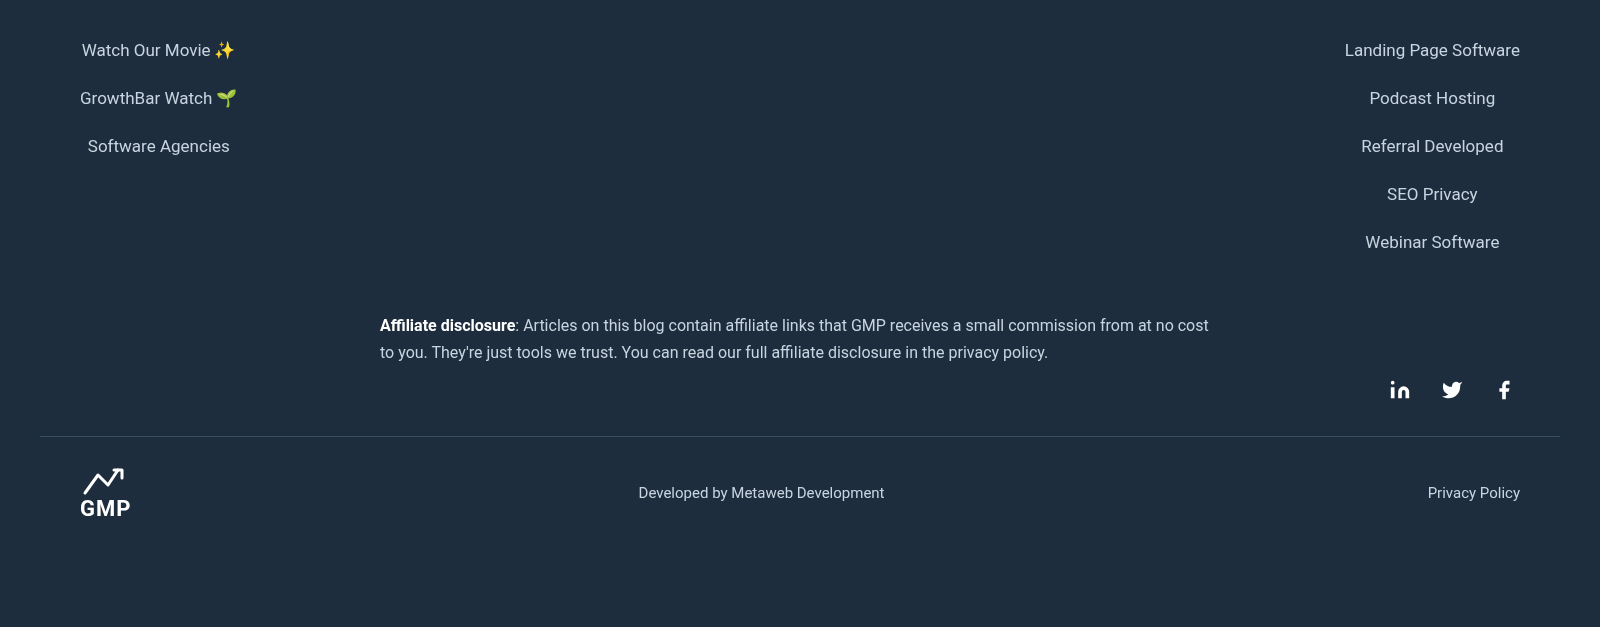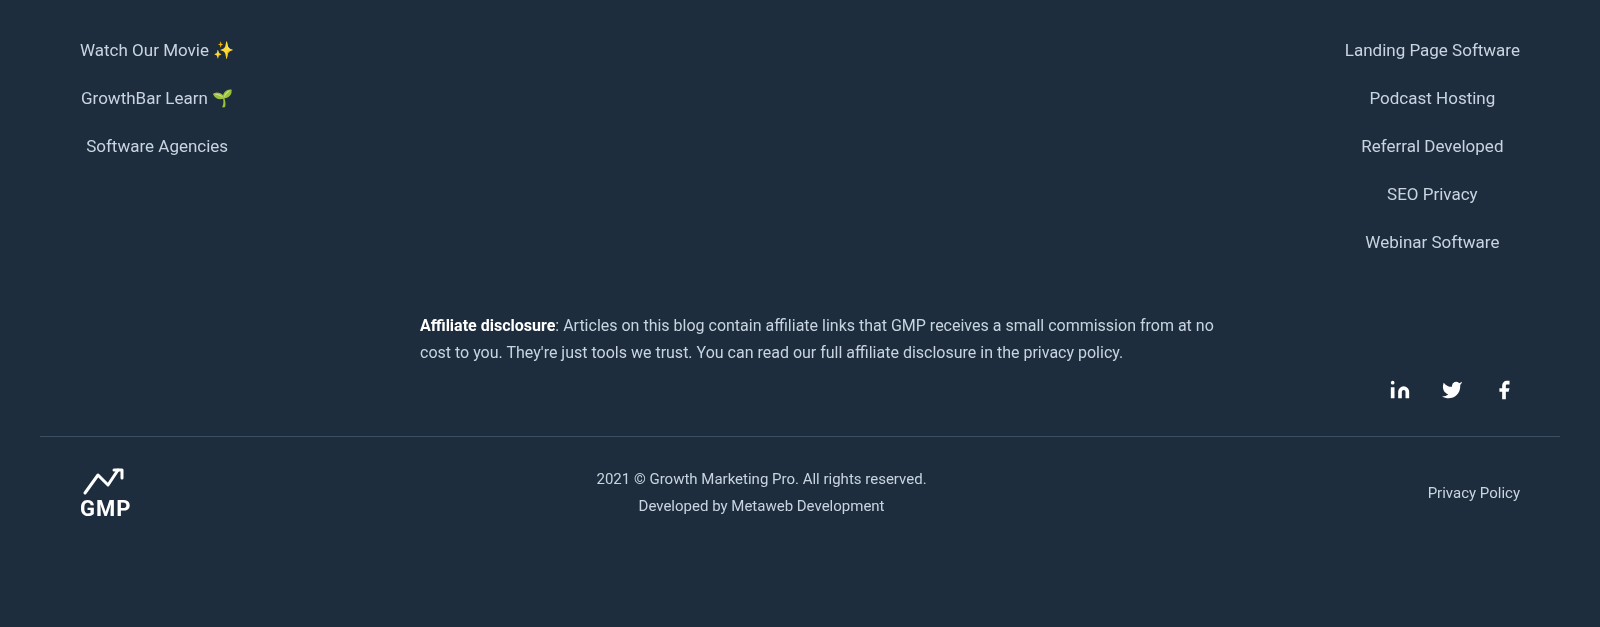--- a/index.html
+++ b/index.html
@@ -105,33 +105,32 @@
       color: #c8d4e0;
       text-decoration: none;
       font-size: 15px;
       cursor: pointer;
       margin-left: 36px;
     }
 
     .affiliate-wrapper {
       position: relative;
       padding: 20px 0 40px 0;
-      margin-left: 40px;
     }
   </style>
 </head>
 <body>
 
 <div>
 
   <div class="footer-main">
 
     <div class="footer-col">
       <a class="footer-link" href="#">Watch Our Movie ✨</a>
-      <a class="footer-link" href="#">GrowthBar Learn 🌱</a>
+      <a class="footer-link" href="#">GrowthBar Watch 🌱</a>
       <a class="footer-link" href="#">Software Agencies</a>
     </div>
 
     <div class="footer-col">
       <a class="footer-link" href="#">Landing Page Software</a>
       <a class="footer-link" href="#">Podcast Hosting</a>
       <a class="footer-link" href="#">Referral Developed</a>
       <a class="footer-link" href="#">SEO Privacy</a>
       <a class="footer-link" href="#">Webinar Software</a>
     </div>
@@ -171,21 +170,20 @@
 
     <div class="gmp-logo">
       <svg width="50" height="35" viewBox="0 0 50 35" fill="none" xmlns="http://www.w3.org/2000/svg">
         <polyline points="5,28 18,10 28,20 38,5" stroke="white" stroke-width="3" fill="none" stroke-linejoin="round" stroke-linecap="round"></polyline>
         <polyline points="34,5 42,5 42,13" stroke="white" stroke-width="3" fill="none" stroke-linejoin="round" stroke-linecap="round"></polyline>
       </svg>
       <span class="gmp-logo-text">GMP</span>
     </div>
 
     <div class="footer-center-text">
-      <div>2021 © Growth Marketing Pro. All rights reserved.</div>
       <div>Developed by Metaweb Development</div>
     </div>
 
     <a class="privacy-link" href="#">Privacy Policy</a>
 
   </div>
 
 </div>
 
 </body></html>

